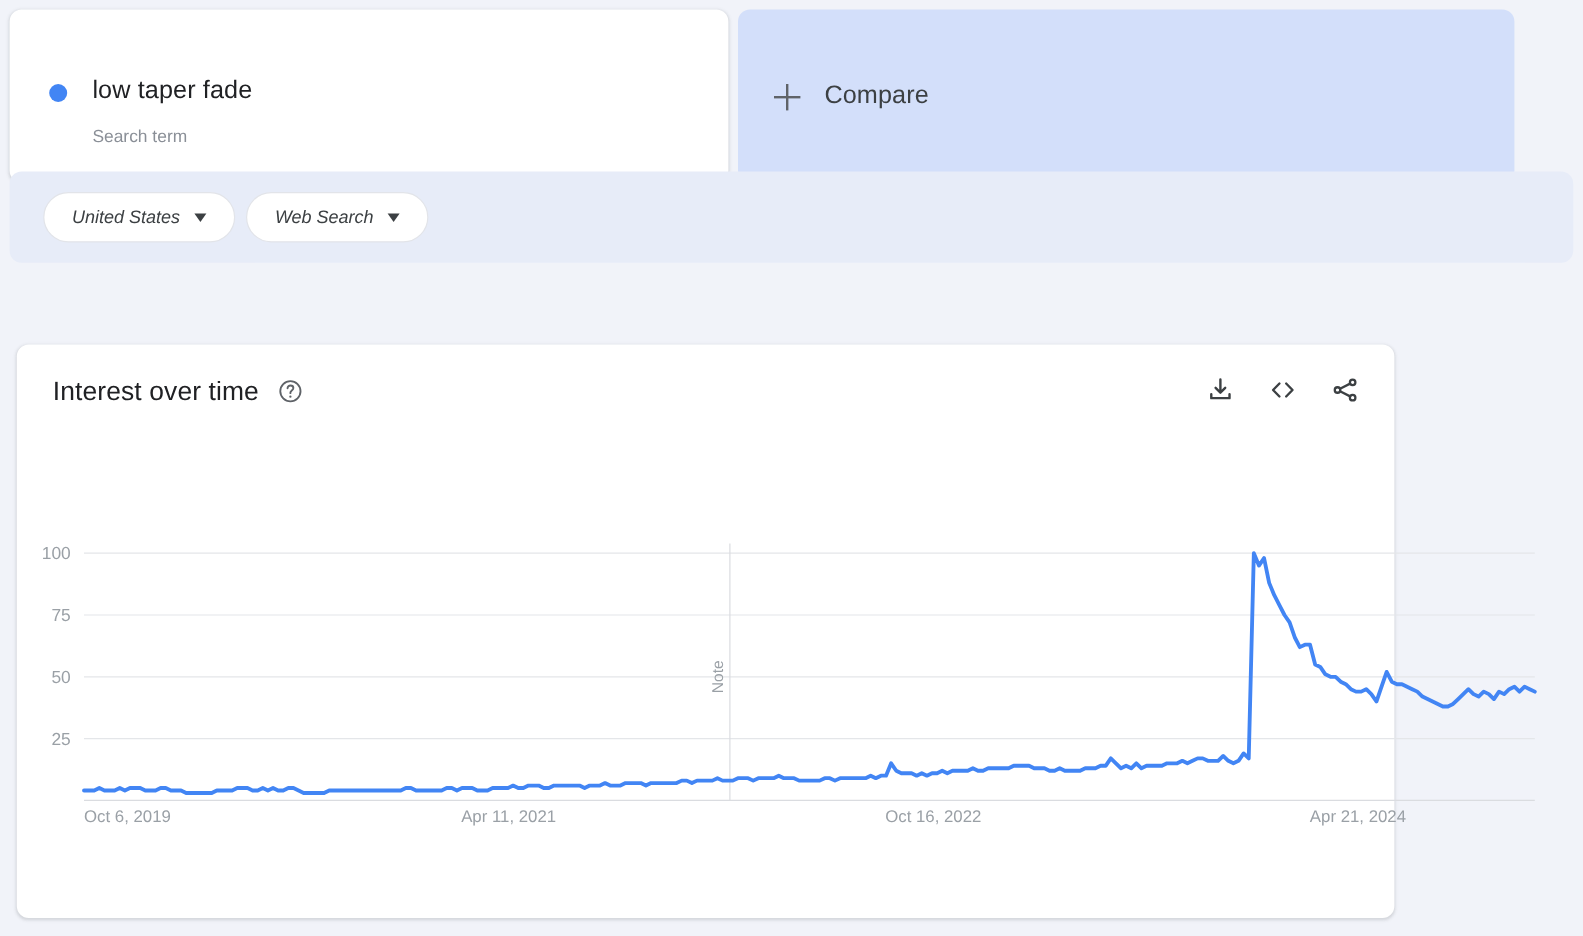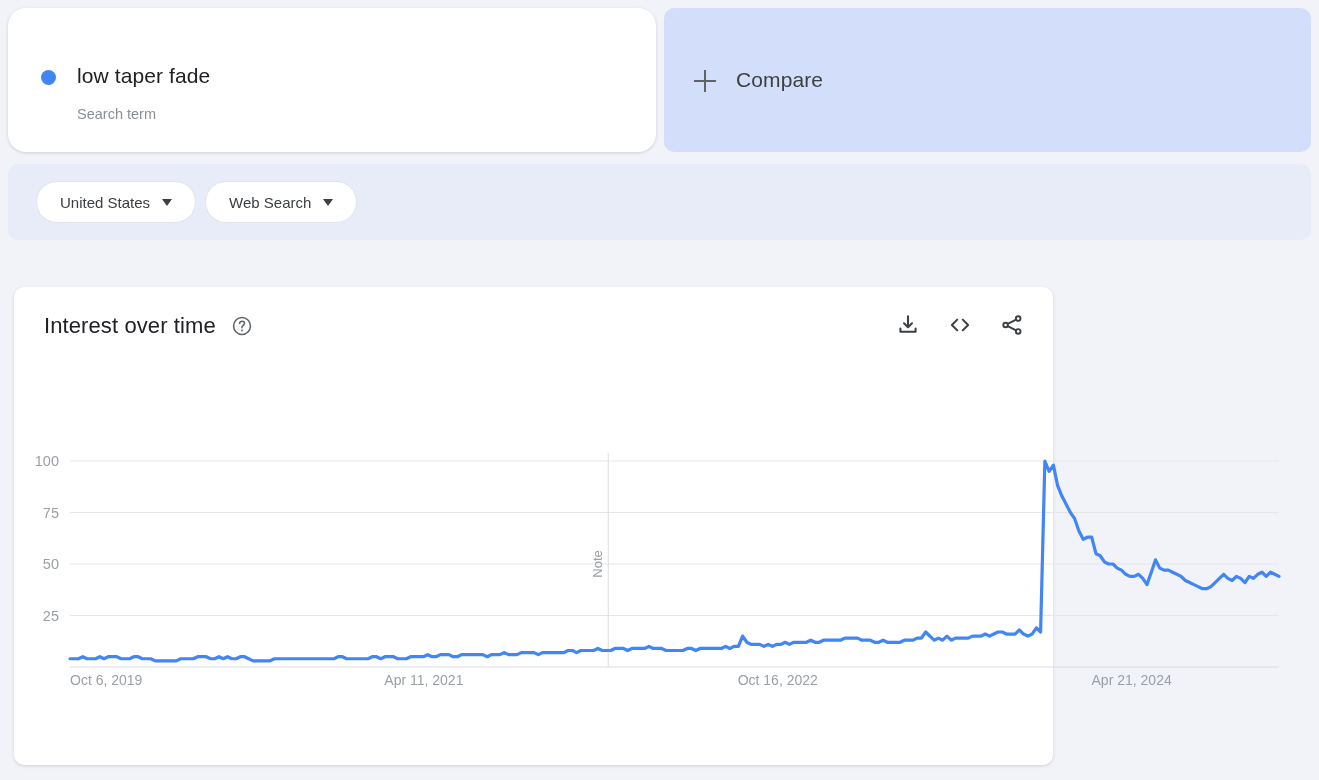--- a/index.html
+++ b/index.html
@@ -12,23 +12,23 @@
   }
   #root { position: relative; width: 1319px; height: 780px; }
 
   
   .top-row {
     position: absolute; left: 8px; top: 8px;
     width: 1303px; height: 144px;
     display: flex; gap: 8px;
   }
   .term-card {
-    width: 648px; height: 144px;
+    width: 599px; height: 144px;
     background: #ffffff;
-    border-radius: 18px;
+    border-radius: 10px;
     box-shadow: 0 1px 2px rgba(60,64,67,.10), 0 1px 3px 1px rgba(60,64,67,.07);
     position: relative;
   }
   .term-inner {
     position: absolute; left: 33px; top: 55px;
     display: flex; align-items: flex-start; gap: 21px;
   }
   .term-dot {
     width: 15px; height: 15px; border-radius: 50%;
     background: #4285f4; margin-top: 7px; flex: none;
@@ -58,25 +58,25 @@
     content: ""; position: absolute; background: #5f6368;
   }
   .plus-icon:before { left: 0; top: 10px; width: 22px; height: 2px; }
   .plus-icon:after  { top: 0; left: 10px; height: 22px; width: 2px; }
   .compare-label {
     font-size: 21px; color: #3c4043; letter-spacing: .1px;
   }
 
   
   .filters-card {
-    position: absolute; left: 8px; top: 164px;
+    position: absolute; left: 8px; top: 143px;
     width: 1303px; height: 76px;
     background: #e7ecf8;
     border-radius: 10px;
-    display: flex; align-items: center; padding-left: 28px; gap: 9px;
+    display: flex; align-items: center; padding-left: 28px; gap: 9px; font-style: italic;
   }
   .pill {
     height: 42px;
     background: #ffffff;
     border: 1px solid #e2e4e9;
     border-radius: 21px;
     display: flex; align-items: center; justify-content: center;
     gap: 12px;
     padding: 0 23px;
     cursor: pointer;
@@ -86,21 +86,21 @@
     width: 0; height: 0;
     border-left: 5.5px solid transparent;
     border-right: 5.5px solid transparent;
     border-top: 7px solid #3c4043;
     flex: none;
   }
 
   
   .chart-card {
     position: absolute; left: 14px; top: 287px;
-    width: 1039px; height: 478px;
+    width: 1148px; height: 478px;
     background: #ffffff;
     border-radius: 10px;
     box-shadow: 0 1px 2px rgba(60,64,67,.10), 0 1px 3px 1px rgba(60,64,67,.06);
   }
   .chart-head {
     position: absolute; left: 30px; top: 26px;
     display: flex; align-items: center; gap: 15px;
   }
   .chart-title { font-size: 22px; color: #202124; letter-spacing: .1px; }
   .help-icon { width: 22px; height: 22px; display:block; cursor: pointer; }

